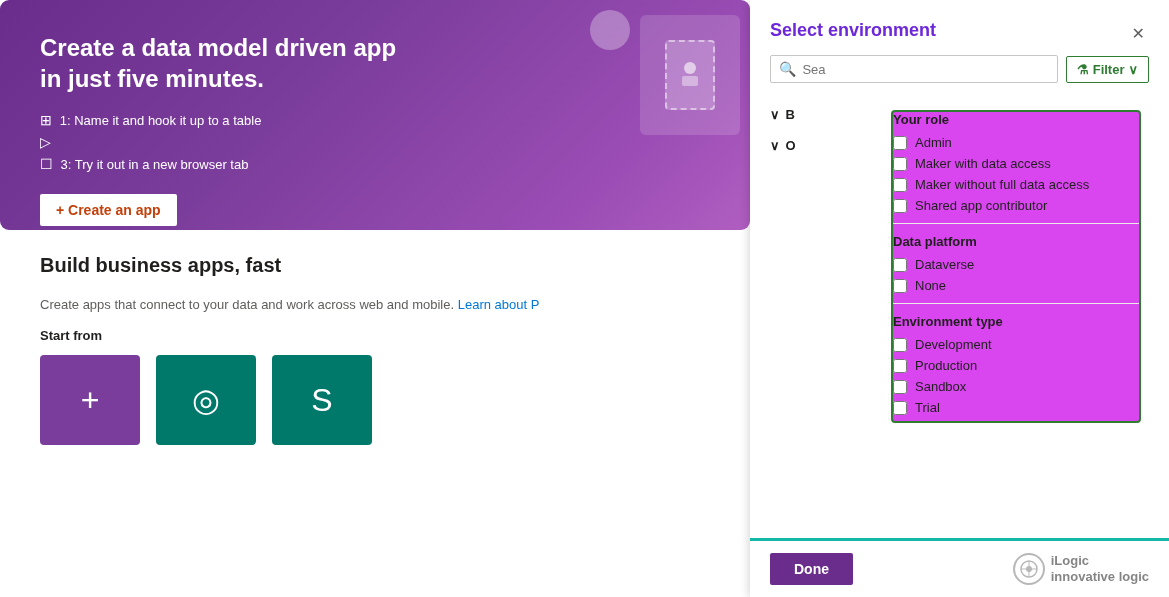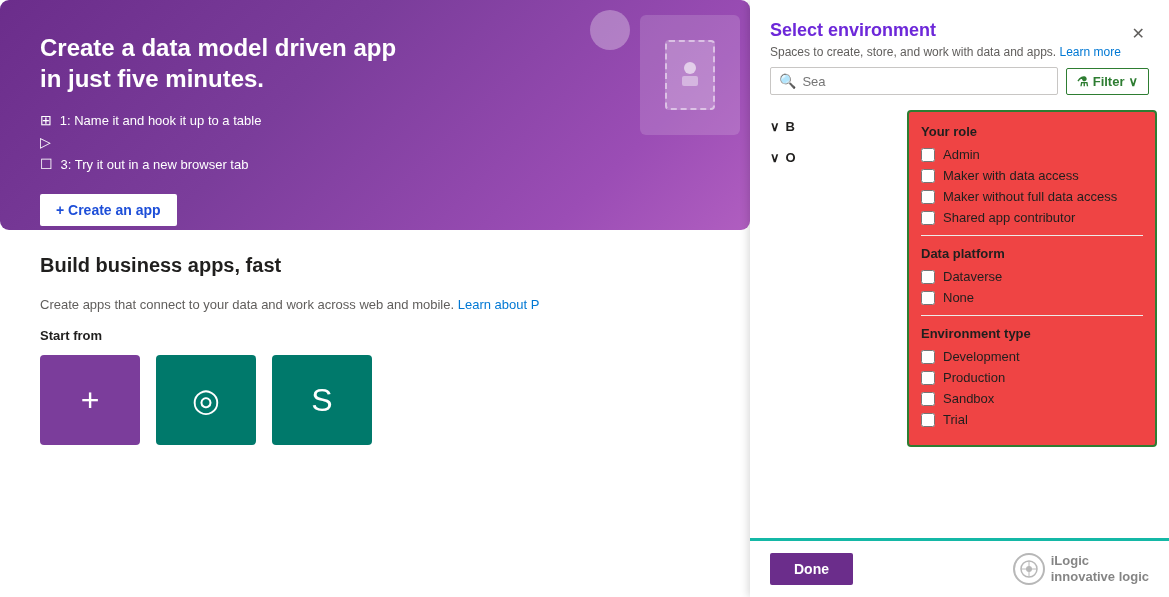--- a/index.html
+++ b/index.html
@@ -83,21 +83,21 @@
       border-radius: 50%;
       position: absolute;
       right: 120px;
       top: 10px;
     }
     .create-btn {
       display: inline-flex;
       align-items: center;
       gap: 6px;
       background: #fff;
-      color: #1d4ed8;
+      color: #c2410c;
       border: none;
       border-radius: 2px;
       padding: 8px 16px;
       font-size: 14px;
       font-weight: 600;
       cursor: pointer;
       margin-top: 16px;
     }
 
     
@@ -224,28 +224,28 @@
       border-radius: 2px;
       padding: 5px 10px;
       font-size: 13px;
       font-weight: 600;
       cursor: pointer;
     }
 
     
     .filter-dropdown {
       position: absolute;
-      right: 12px;
+      right: 28px;
       top: 110px;
       width: 250px;
-      background: #ef4444;
+      background: #d946ef;
       border: 2px solid #2e7d32;
       border-radius: 4px;
       z-index: 10;
-      padding: 12px;
+      padding: 0;
     }
     .filter-section-title {
       font-size: 13px;
       font-weight: 600;
       color: #201f1e;
       margin-bottom: 8px;
     }
     .filter-option {
       display: flex;
       align-items: center;
@@ -391,24 +391,20 @@
         <span class="app-card-icon">S</span>
       </div>
     </div>
   </div>
 </div>
 
 <div class="panel-overlay">
   <div class="panel-header">
     <div>
       <div class="panel-title">Select environment</div>
-      <div class="panel-subtitle">
-        <span>Spaces to create, store, and work with data and apps.</span>
-        <a href="#">Learn more</a>
-      </div>
     </div>
     <button class="close-btn">✕</button>
   </div>
 
   <div class="panel-search-row">
     <div class="search-box">
       <span>🔍</span>
       <input type="text" placeholder="Sea" style="">
     </div>
     <button class="filter-btn">

